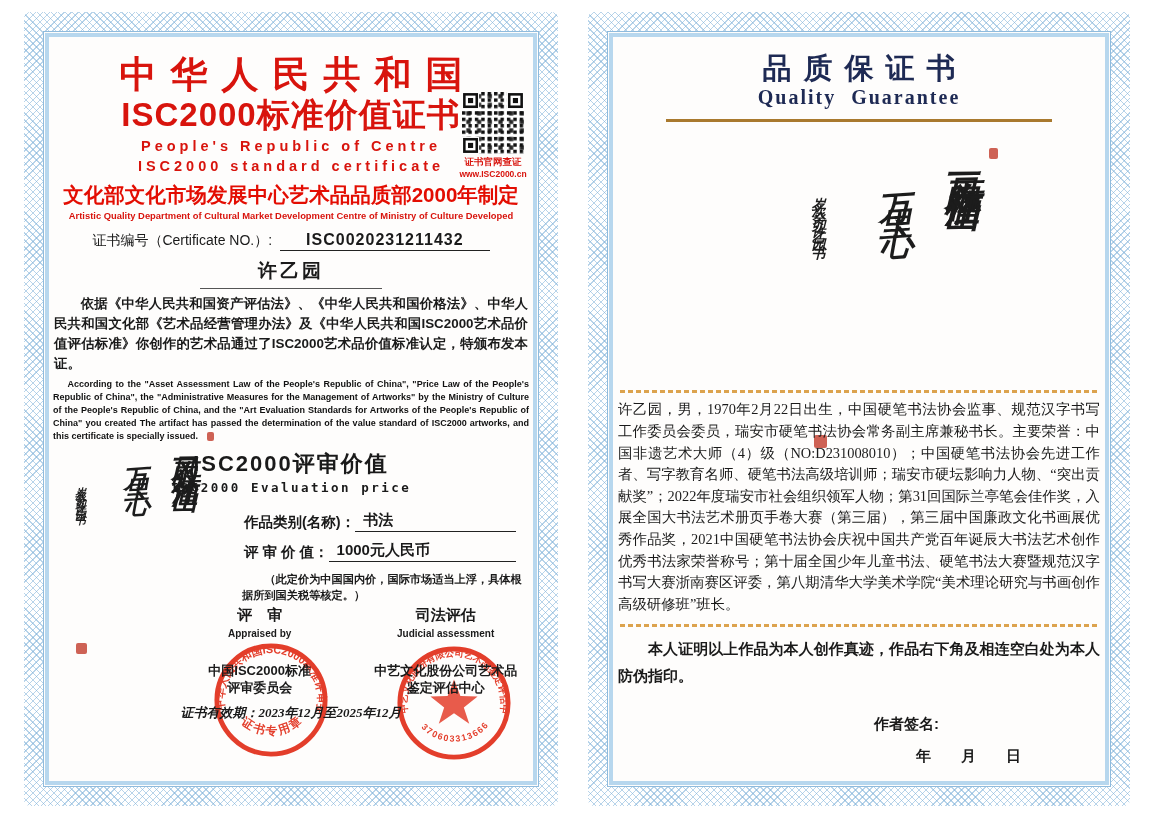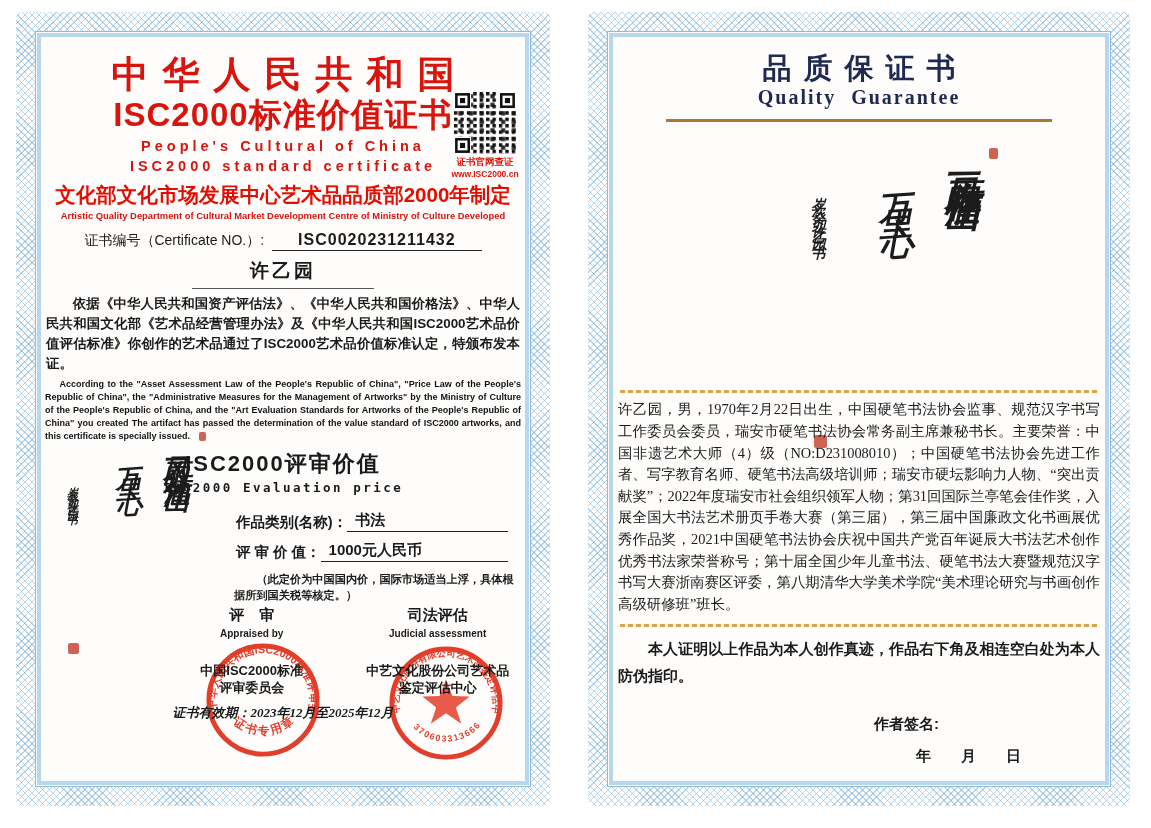--- a/index.html
+++ b/index.html
@@ -1,20 +1,20 @@
 <!DOCTYPE html>
 <html><head>
 <meta charset="utf-8">
 <style>
   html,body{margin:0;padding:0;background:#ffffff;}
   .stage{position:relative;width:1151px;height:828px;background:#fff;overflow:hidden;
          font-family:"Liberation Sans","DejaVu Sans",sans-serif;color:#1a1a1a;}
   
   .cert{position:absolute;top:12px;height:794px;}
-  .cert-left{left:16px;width:534px;}
+  .cert-left{left:24px;width:534px;}
   .cert-right{left:588px;width:542px;}
   .band{position:absolute;inset:0;border-radius:6px;
     background:
       repeating-linear-gradient(45deg, rgba(125,176,216,.55) 0 1px, rgba(0,0,0,0) 1px 5px),
       repeating-linear-gradient(-45deg, rgba(125,176,216,.55) 0 1px, rgba(0,0,0,0) 1px 5px),
       #fff;}
   .frame{position:absolute;inset:19px;background:#fefdfc;border:1px solid #8fbbdd;}
   .frame::before{content:"";position:absolute;inset:1px;border:4px solid #b7d7ee;pointer-events:none;}
   .content{position:absolute;inset:8px;overflow:hidden;}
   .guill{position:absolute;inset:0;pointer-events:none;z-index:0;
@@ -96,21 +96,21 @@
 <div class="stage">
 
   <div class="cert cert-left">
     <div class="band"></div>
     <div class="frame">
       <div class="content">
         <div class="guill"></div>
 
         <h1 class="l-t1">中华人民共和国</h1>
         <h2 class="l-t2">ISC2000标准价值证书</h2>
-        <div class="l-en">People's Cultural of China</div>
+        <div class="l-en">People's Republic of Centre</div>
         <div class="l-en">ISC2000 standard certificate</div>
         <div class="l-banner">文化部文化市场发展中心艺术品品质部2000年制定</div>
         <div class="l-banner-en">Artistic Quality Department of Cultural Market Development Centre of Ministry of Culture Developed</div>
 
         <div class="l-certno">
           <span class="lbl">证书编号（Certificate NO.）:</span><span class="num">ISC0020231211432</span>
         </div>
 
         <div class="l-name-row">
           <span class="l-name">许乙园</span>

